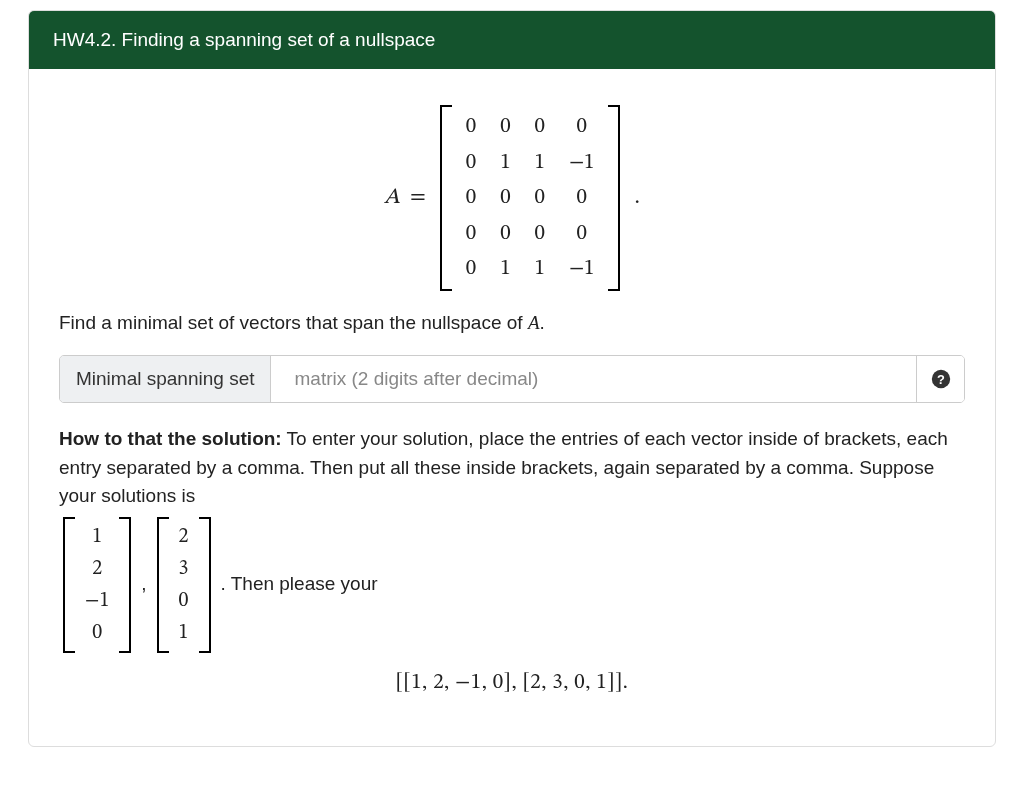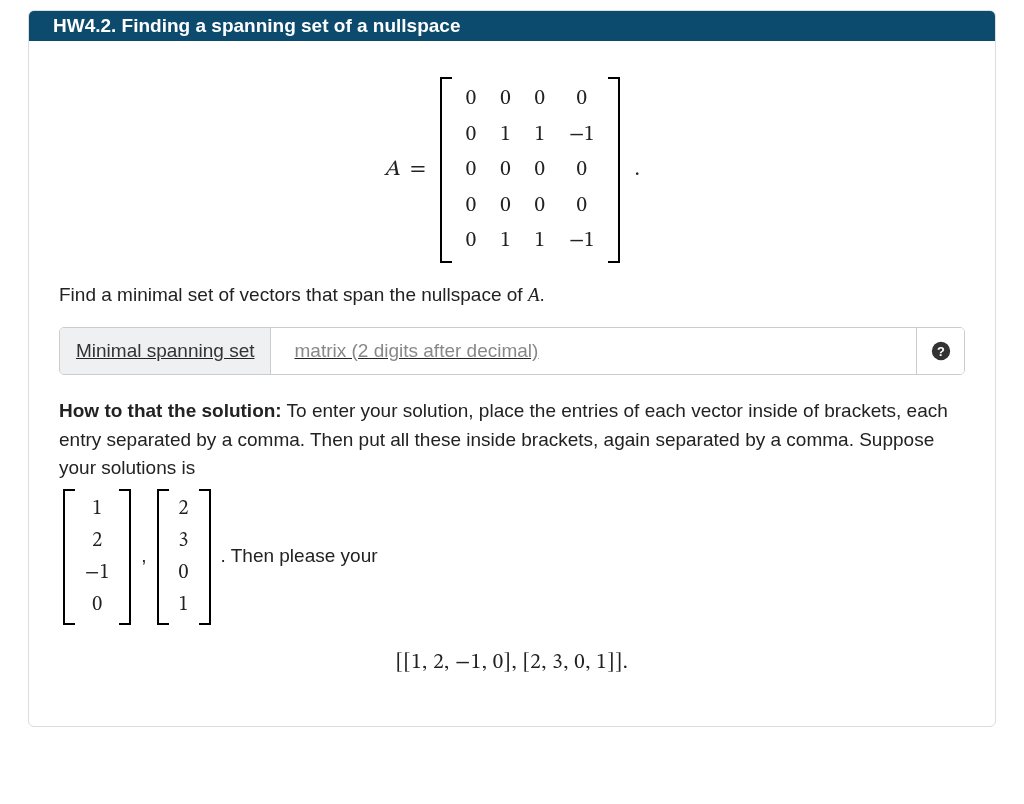--- a/index.html
+++ b/index.html
@@ -11,25 +11,25 @@
     color: #222;
   }
   .card {
     margin: 10px 28px 0 28px;
     border: 1px solid #ddd;
     border-radius: 6px;
     overflow: hidden;
     background: #fff;
   }
   .card-header {
-    background: #0c4a6e;
+    background: #14532d;
     color: #fff;
-    font-weight: 700;
-    font-size: 19px;
-    padding: 4px 24px;
+    font-weight: 400;
+    font-size: 19px;
+    padding: 18px 24px;
   }
   .card-body {
     padding: 24px 30px 30px 30px;
     font-size: 19px;
     line-height: 1.5;
   }
   .math-row {
     text-align: center;
     margin: 12px 0 18px 0;
     font-family: "Cambria Math", "STIX Two Math", "Latin Modern Math", Georgia, serif;
@@ -63,21 +63,20 @@
     font-family: "Cambria Math", "STIX Two Math", Georgia, serif;
   }
   .input-group {
     display: flex;
     align-items: stretch;
     border: 1px solid #ccc;
     border-radius: 5px;
     overflow: hidden;
     margin: 18px 0 22px 0;
     height: 48px;
-    text-decoration: underline;
   }
   .input-label {
     background: #eef0f2;
     color: #333;
     padding: 0 16px;
     display: flex;
     align-items: center;
     font-size: 19px;
     border-right: 1px solid #ccc;
     white-space: nowrap;
@@ -105,21 +104,21 @@
     display: flex;
     flex-wrap: wrap;
     align-items: center;
     gap: 6px 6px;
   }
   .flow .matrix td { padding: 1px 8px; font-size: 20px; }
   .example-row {
     text-align: center;
     font-family: "Cambria Math", "STIX Two Math", Georgia, serif;
     font-size: 21px;
-    margin-top: 22px;
+    margin-top: 14px;
     letter-spacing: 0.5px;
   }
   .spacer-bottom { height: 18px; }
 </style>
 </head>
 <body>
 
 <div class="card">
 
   <div class="card-header">

